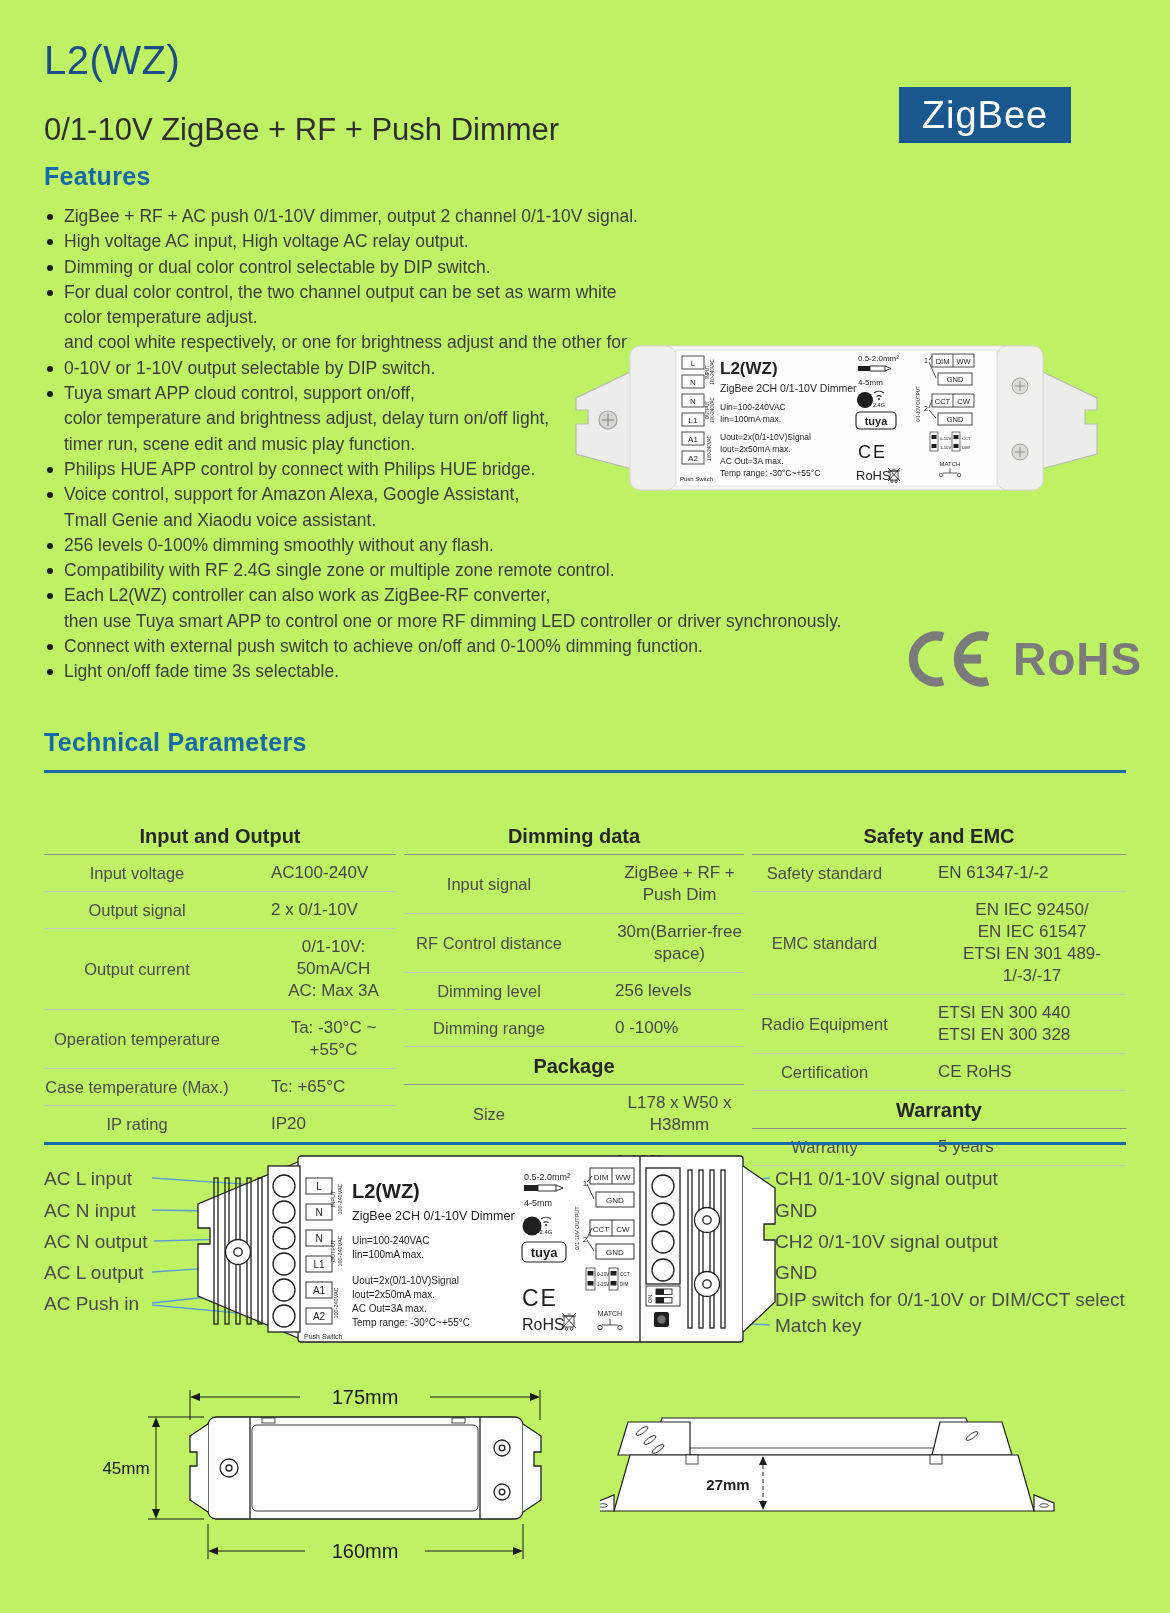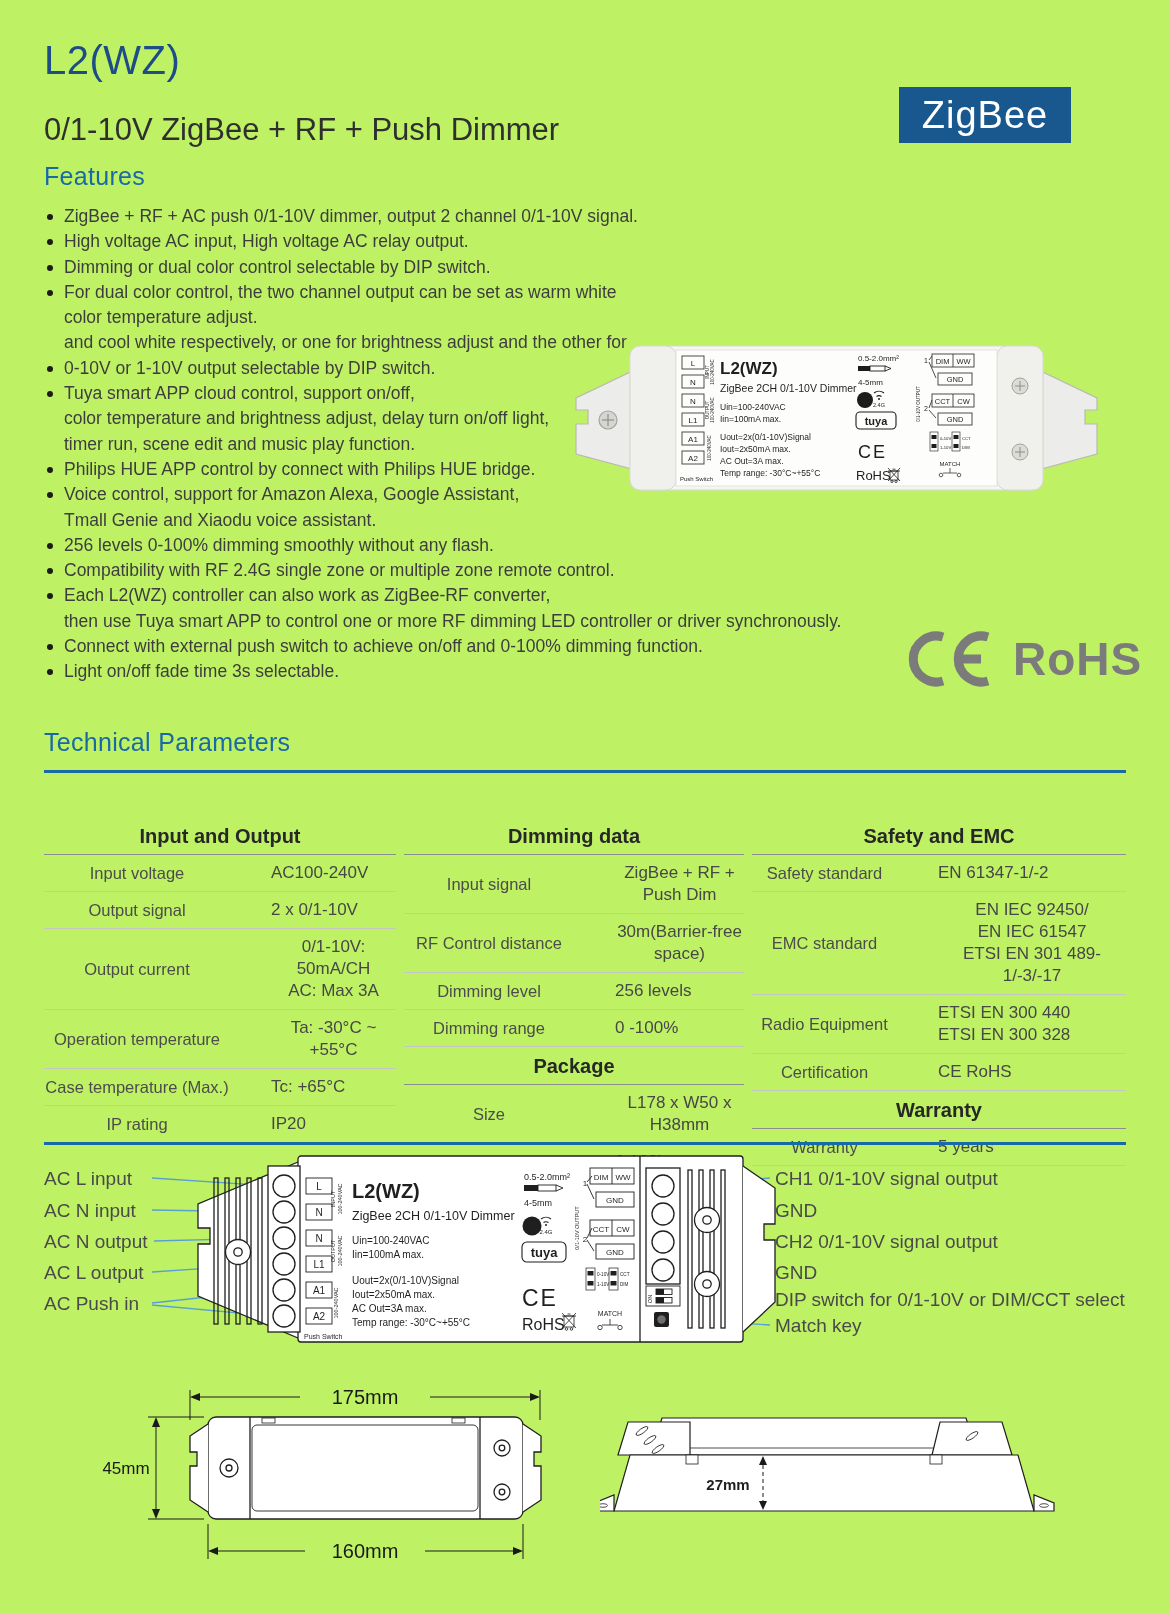--- a/index.html
+++ b/index.html
@@ -4,21 +4,21 @@
 <style>
   * { margin:0; padding:0; box-sizing:border-box; }
   html,body { background:#fff; }
   body { font-family:"Liberation Sans", sans-serif; color:#3d3d3d; }
   .page { position:relative; width:1170px; height:1613px; background:#bef264; overflow:hidden; }
 
   .model-title { position:absolute; left:44px; top:38px; font-size:40px; color:var(--navy,#1d4c86); letter-spacing:0.5px; }
   .badge { position:absolute; left:899px; top:52px; width:172px; height:56px; background:var(--badge,#19578f);
            color:#fff; font-size:38px; display:flex; align-items:center; justify-content:center; letter-spacing:1px;margin-top:35px; }
   .subtitle { position:absolute; left:44px; top:112px; font-size:31px; color:#2f2f2f; }
-  .sec-heading { position:absolute; left:44px; font-size:25px; color:var(--accent,#1a69a7); letter-spacing:0.3px; }
+  .sec-heading { position:absolute; left:44px; font-size:25px; color:var(--accent,#1a69a7); letter-spacing:0.3px;font-weight:bold; }
   .blue-rule { position:absolute; left:44px; width:1082px; height:3px; background:var(--accent,#2f6ea6); }
 
   .features-list { position:absolute; left:44px; top:204px; width:1100px; }
   .feat { display:flex; }
   .dot { width:6px; height:6px; background:#1c1c1c; border-radius:50%; margin:10px 11px 0 3px; flex:none; }
   .fl { font-size:17.5px; line-height:25.3px; color:#3d3d3d; white-space:nowrap; }
 
   .photo-svg { position:absolute; left:568px; top:336px; }
   .cert-row { position:absolute; left:893px; top:628px; display:flex; align-items:center; gap:20px; }
   .rohs-text { font-size:46px; font-weight:bold; color:#7b7b7b; letter-spacing:1px; }

